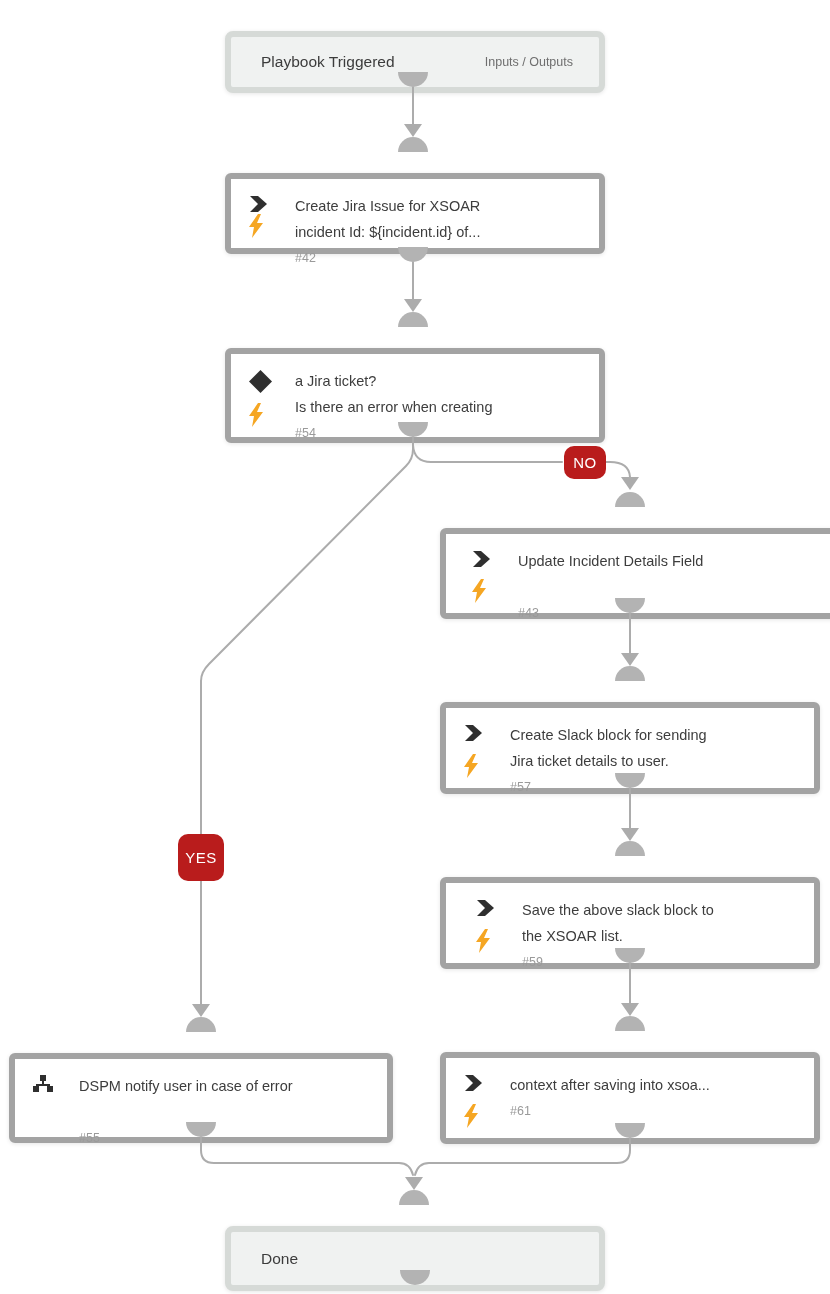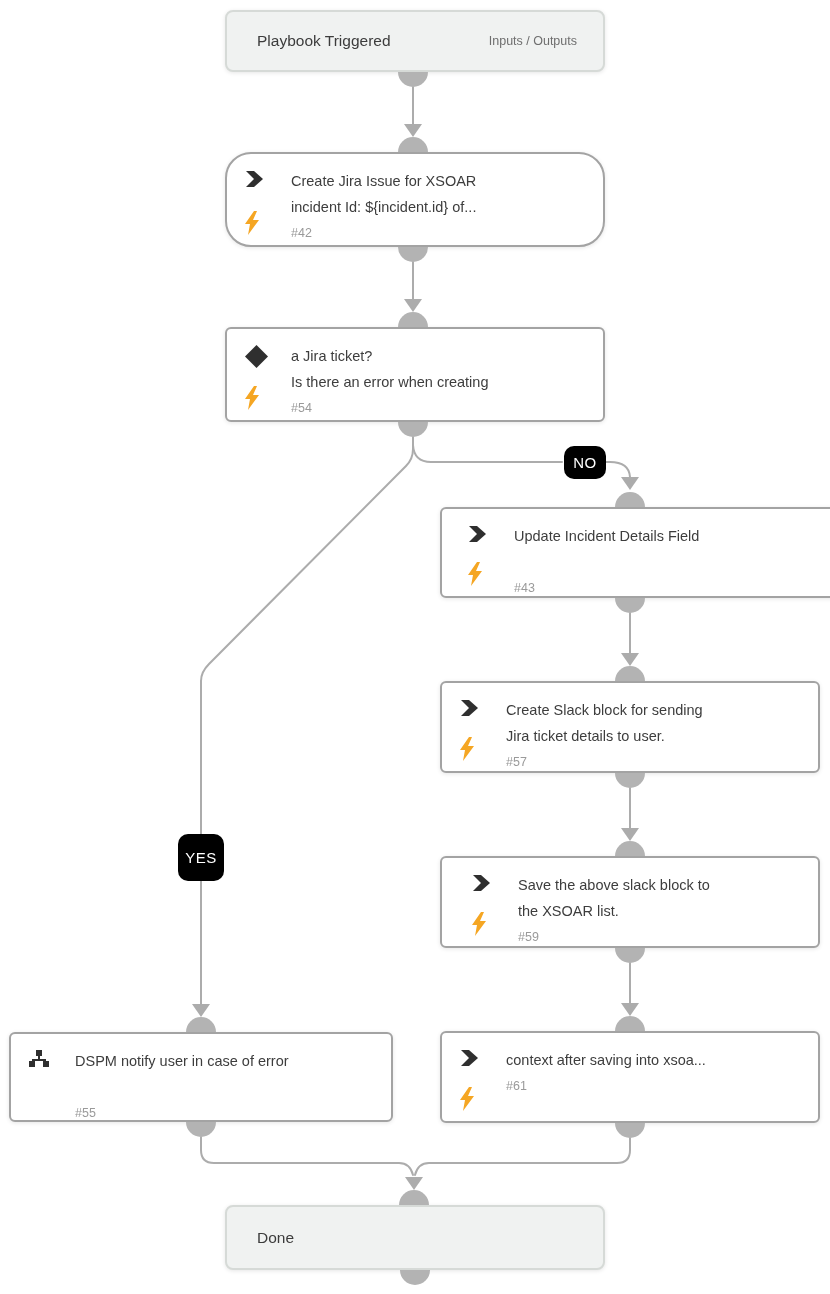--- a/index.html
+++ b/index.html
@@ -2,40 +2,40 @@
 <html><head>
 <meta charset="utf-8">
 <style>
   html,body{margin:0;padding:0;}
   body{
     width:830px;height:1294px;position:relative;background:#ffffff;
     font-family:"Liberation Sans", sans-serif;overflow:hidden;
   }
   .node{
     position:absolute;box-sizing:border-box;background:#ffffff;
-    border:2px solid #a3a3a3;border-radius:6px;
-    box-shadow:0 1px 4px rgba(0,0,0,0.10);z-index:2;cursor:pointer;
+    border:6px solid #a3a3a3;border-radius:6px;
+    box-shadow:0 1px 4px rgba(0,0,0,0.10);z-index:2;cursor:pointer;margin-top:21px;
   }
   .terminal{
     background:#f0f2f1;border-color:#d6dad7;border-radius:8px;
     display:flex;align-items:center;justify-content:space-between;
     padding:0 26px 0 30px;
   }
   .t-title{font-size:15.5px;color:#3c3c3c;}
   .t-link{font-size:12.5px;color:#6e6e6e;}
   .task{display:flex;padding:14px 16px 8px 16px;}
   .icon-col{
     width:46px;flex:0 0 46px;display:flex;flex-direction:column;
     justify-content:space-between;align-items:flex-start;padding:2px 0 2px 2px;
   }
   .text-col{flex:1;min-width:0;}
   .tline{font-size:14.5px;color:#3d3d3d;line-height:26px;min-height:26px;white-space:nowrap;}
   .tid{font-size:12.5px;color:#9a9a9a;line-height:16px;margin-top:5px;}
   .badge{
-    position:absolute;z-index:6;background:#000000;color:#ffffff;
+    position:absolute;z-index:6;background:#b91c1c;color:#ffffff;
     border-radius:10px;font-size:15px;display:flex;align-items:center;
     justify-content:center;letter-spacing:0.5px;
   }
   .wires{position:absolute;left:0;top:0;z-index:4;pointer-events:none;}
   .type-icon svg,.bolt svg{display:block;}
 </style>
 </head>
 <body>
 
 <svg class="wires" width="830" height="1294" viewBox="0 0 830 1294">
@@ -83,21 +83,21 @@
 </svg>
 
 <div class="badge" style="left:564px;top:446px;width:42px;height:33px;">NO</div>
 <div class="badge" style="left:178px;top:834px;width:46px;height:47px;">YES</div>
 
 <div class="node terminal" style="left:225px;top:10px;width:380px;height:62px;">
   <span class="t-title">Playbook Triggered</span>
   <span class="t-link">Inputs / Outputs</span>
 </div>
 
-<div class="node task" style="left:225px;top:152px;width:380px;height:95px;border-radius:26px;">
+<div class="node task" style="left:225px;top:152px;width:380px;height:81px;">
   <div class="icon-col">
     <span class="type-icon">
       <svg width="18" height="18" viewBox="0 0 18 18">
           <polygon fill="#2f2f2f" points="1,1 9,1 18,9 9,17 1,17 9,9"></polygon>
         </svg>
     </span>
     <span class="bolt">
       <svg width="14" height="24" viewBox="0 0 14 24">
           <polygon fill="#f5a623" points="9,0 0,13 5,13 3,24 14,9 8,9 12,0"></polygon>
         </svg>

